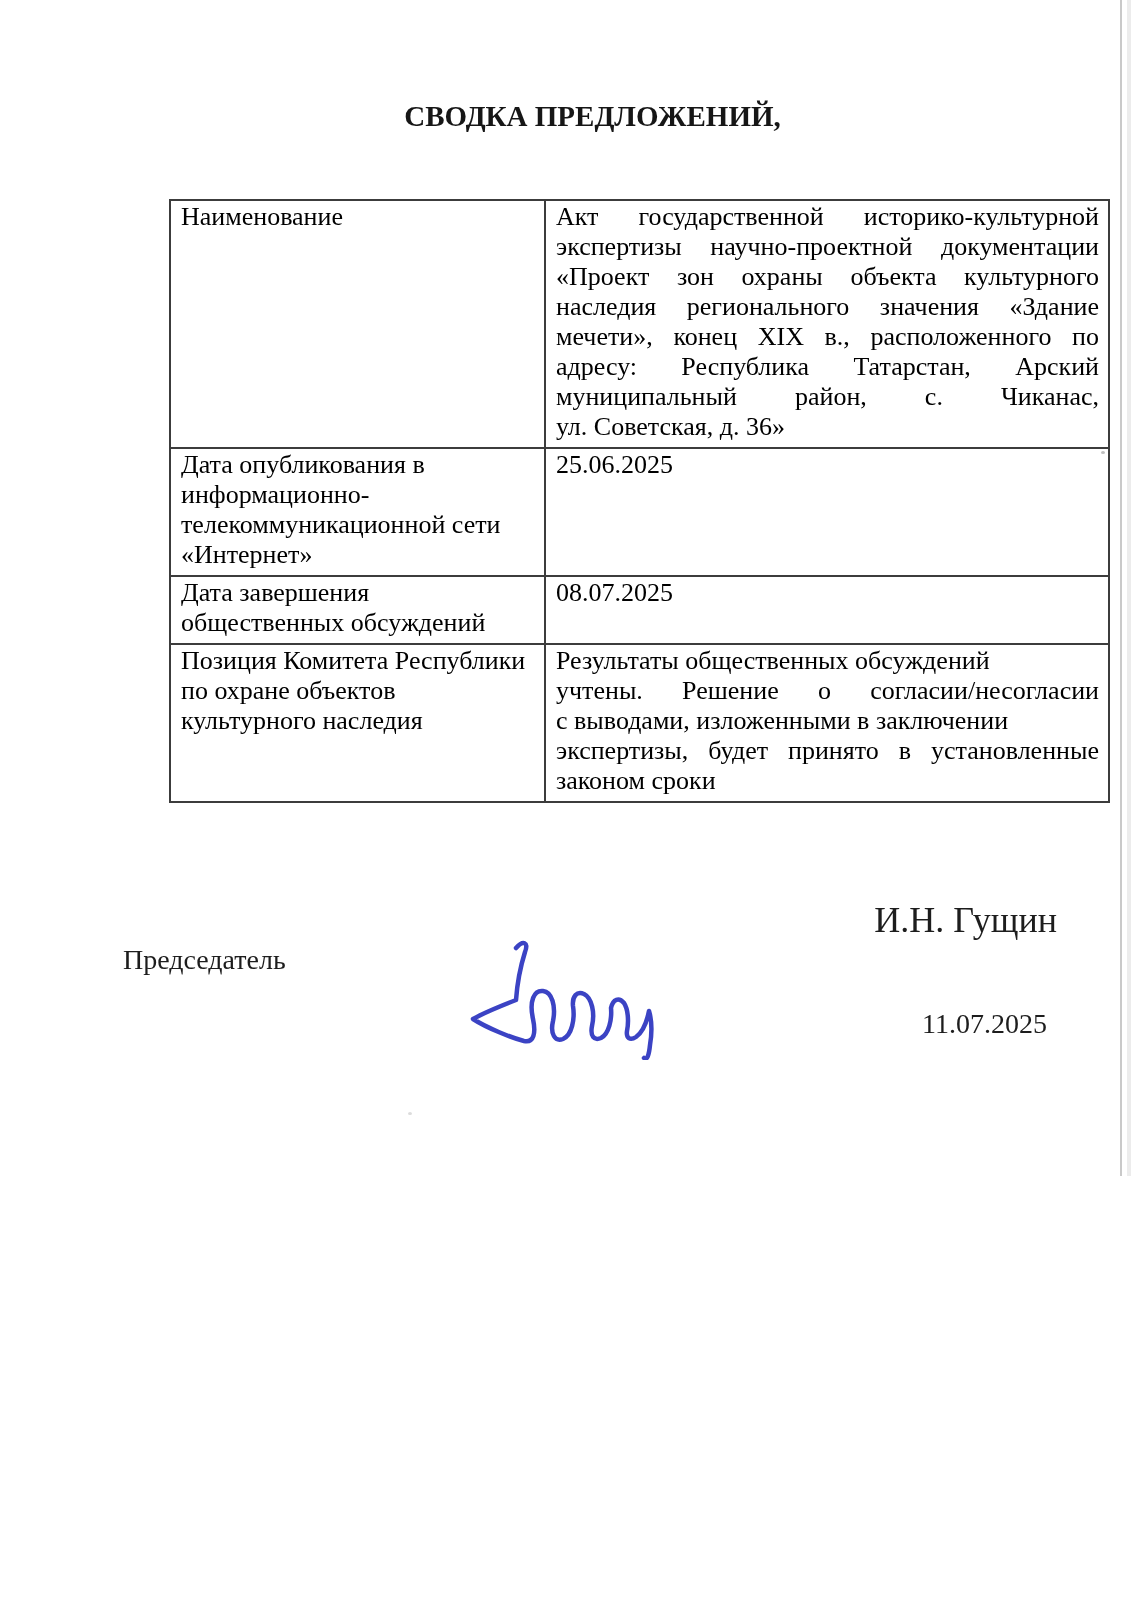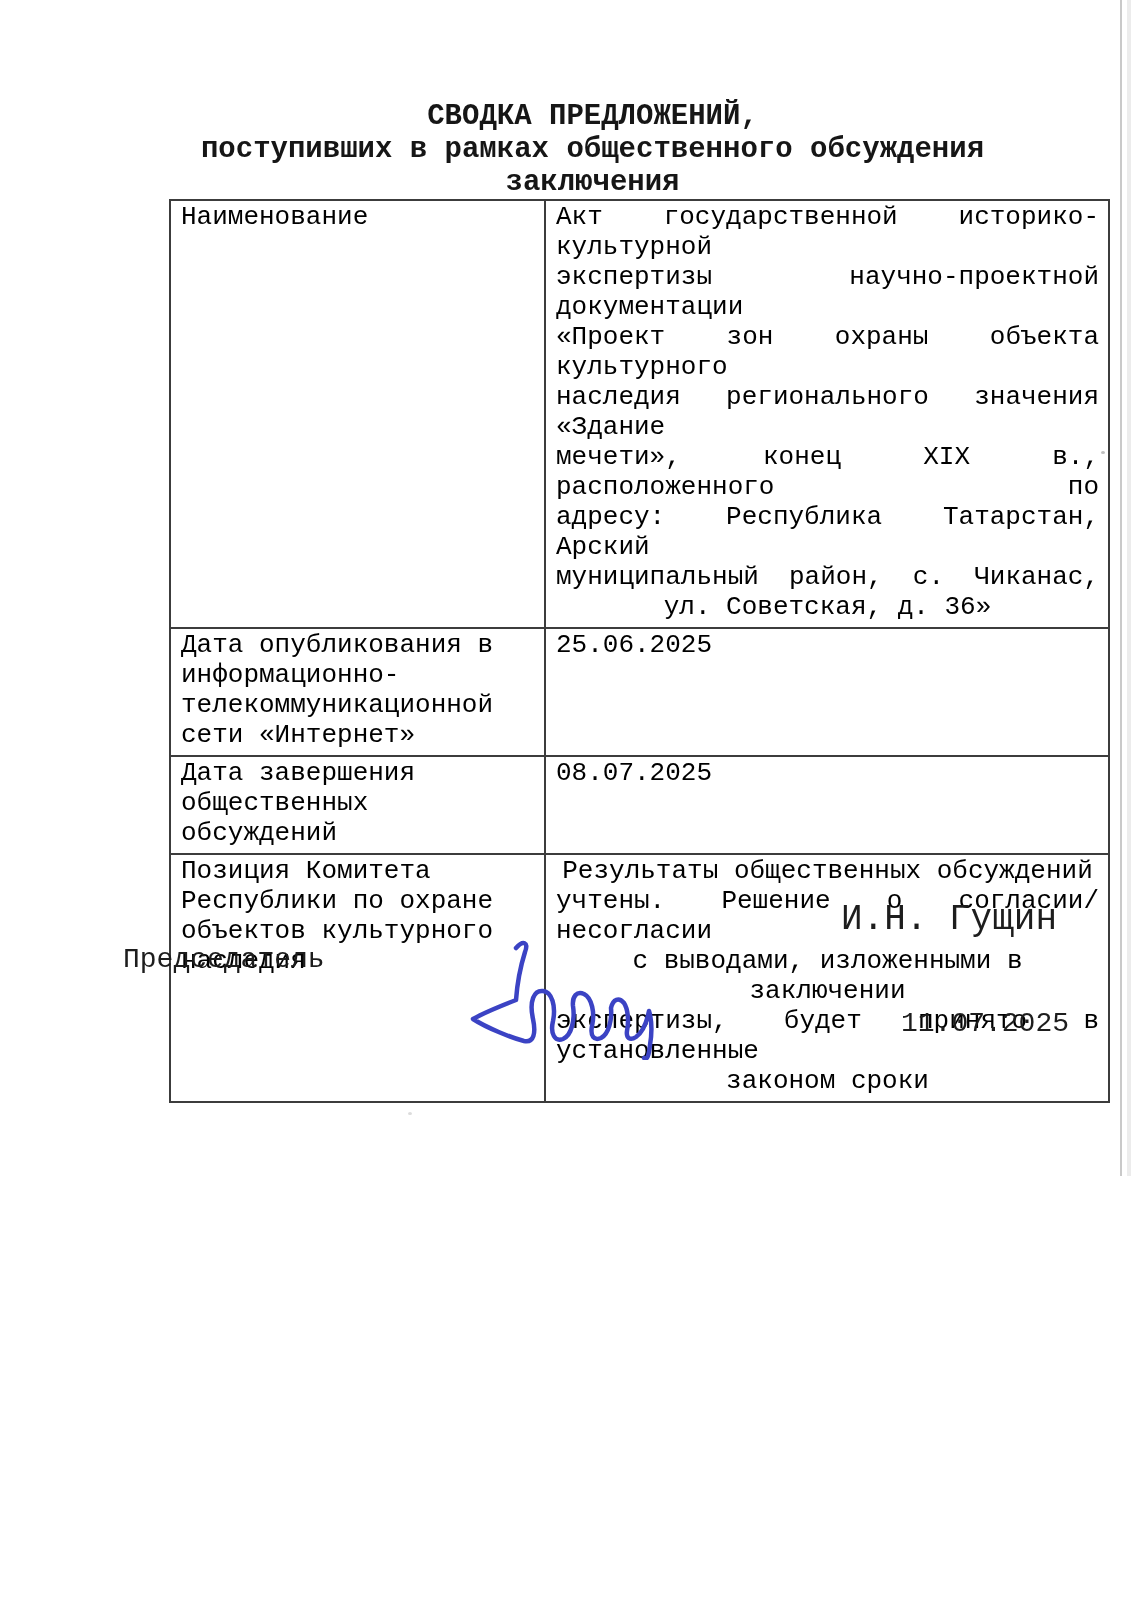--- a/index.html
+++ b/index.html
@@ -2,21 +2,21 @@
 <html><head>
 <meta charset="utf-8">
 <style>
   * { margin: 0; padding: 0; box-sizing: border-box; }
   html, body { background: #ffffff; }
   .page {
     position: relative;
     width: 1131px;
     height: 1176px;
     background: #ffffff;
-    font-family: Liberation Mono, monospace;
+    font-family: Liberation Serif, serif;
     color: #1d1d1d;
     overflow: hidden;
   }
   
   .scan-line-1 {
     position: absolute; left: 1120px; top: 0; width: 2px; height: 1600px;
     background: #c9c9c9;
   }
   .scan-line-2 {
     position: absolute; left: 1127px; top: 0; width: 4px; height: 1600px;
@@ -53,55 +53,54 @@
   }
   table.summary col.c1 { width: 375px; }
   table.summary col.c2 { width: 564px; }
   table.summary td {
     border: 2px solid #3c3c3c;
     vertical-align: top;
     padding: 1px 9px 5px 10px;
   }
   td.label-cell { padding-right: 14px; }
   td.value-cell { padding-left: 12px; padding-right: 11px; }
-  .vline { text-align: center; }
+  .vline { text-align: left; }
   .vline.jl { text-align: justify; text-align-last: justify; }
 
   
   .sig-role {
     position: absolute; left: 123px; top: 944px;
     font-size: 28px; line-height: 32px;
   }
   .sig-name {
     position: absolute; right: 74px; top: 904px;
     font-size: 36px; line-height: 32px; text-align: right;
   }
   .sig-date {
-    position: absolute; right: 62px; top: 1008px;
+    position: absolute; right: 84px; top: 1008px;
     font-size: 28px; line-height: 32px; text-align: center;
   }
   .signature-svg {
     position: absolute; left: 440px; top: 930px;
     width: 230px; height: 130px;
   }
 </style>
 </head>
 <body>
 
 <div class="page">
 
   <div class="scan-line-1"></div>
   <div class="scan-line-2"></div>
   <div class="speck s1"></div>
   <div class="speck s2"></div>
   <div class="speck s3"></div>
 
   <div class="title-block">
     <div>СВОДКА ПРЕДЛОЖЕНИЙ,</div>
-    <div>поступивших в рамках общественного обсуждения заключения</div>
   </div>
 
   <table class="summary">
     <colgroup>
         <col class="c1">
         <col class="c2">
       </colgroup>
     <tbody>
       <tr>
         <td class="label-cell">Наименование</td>

